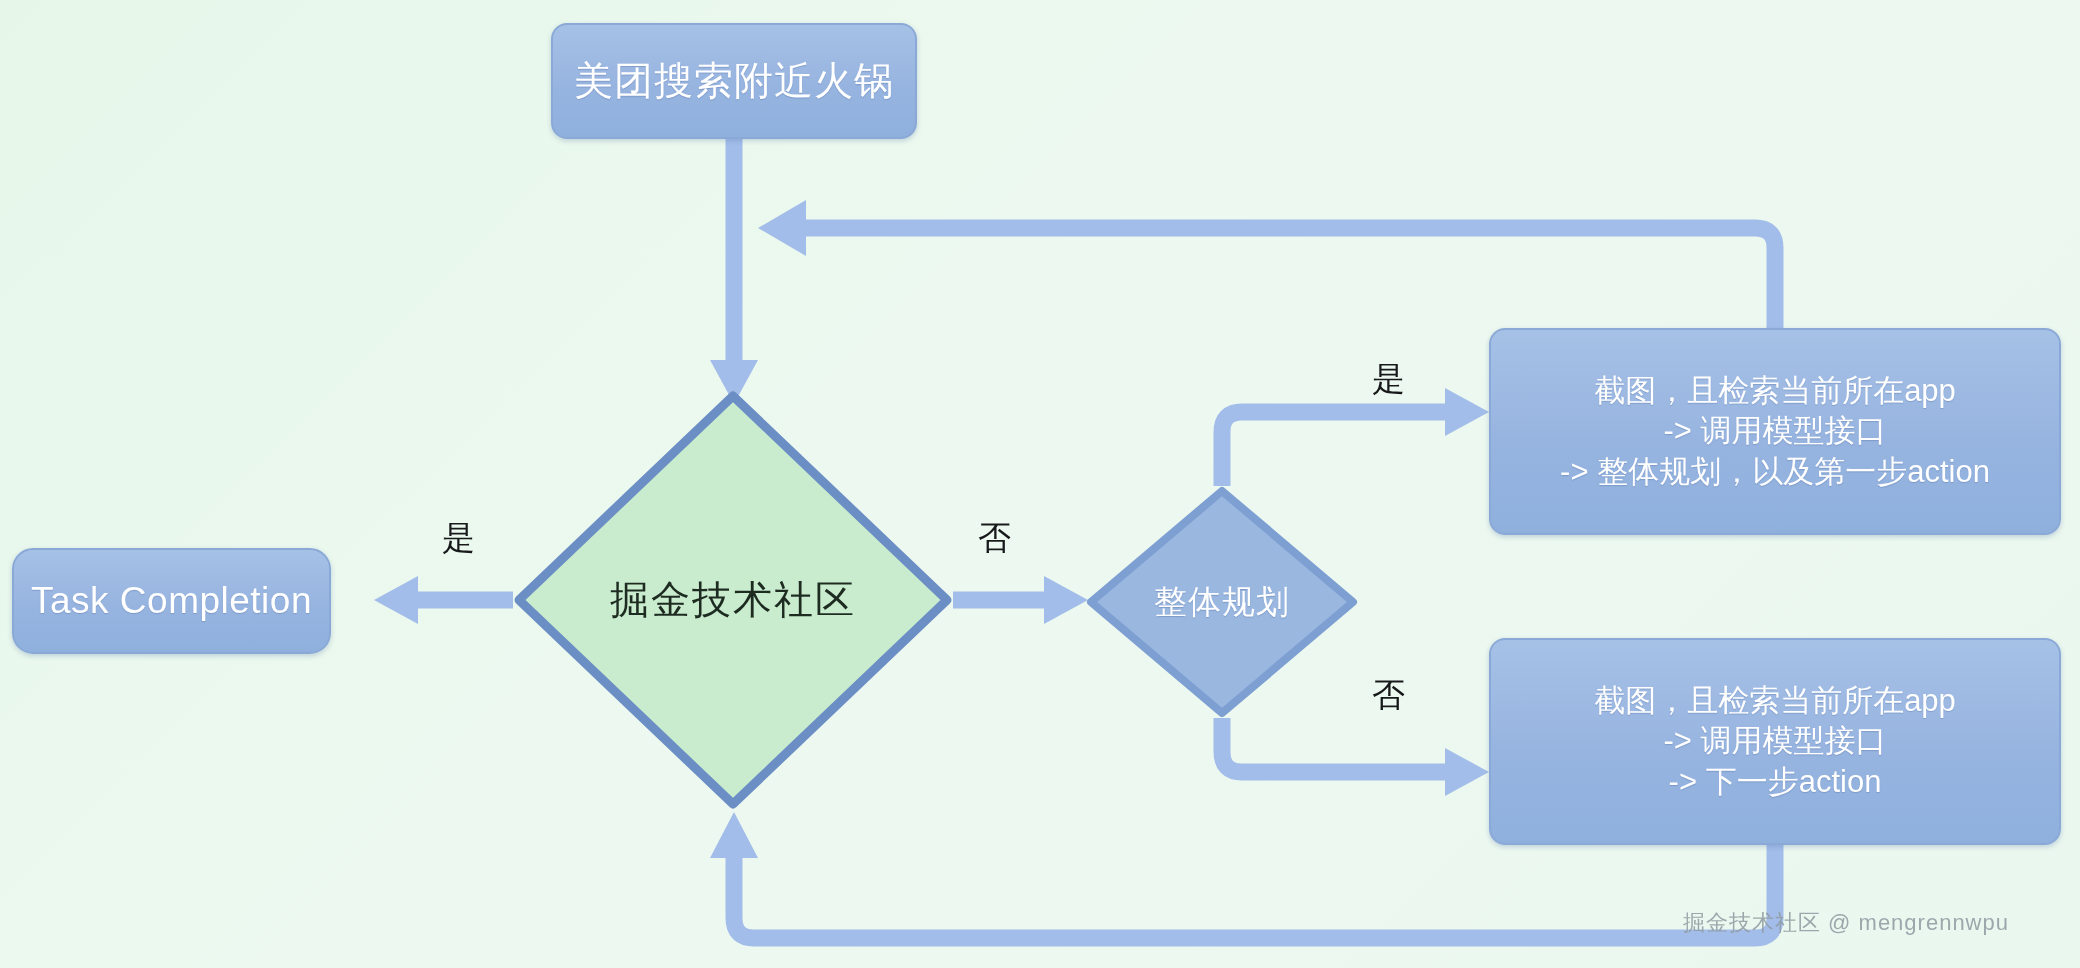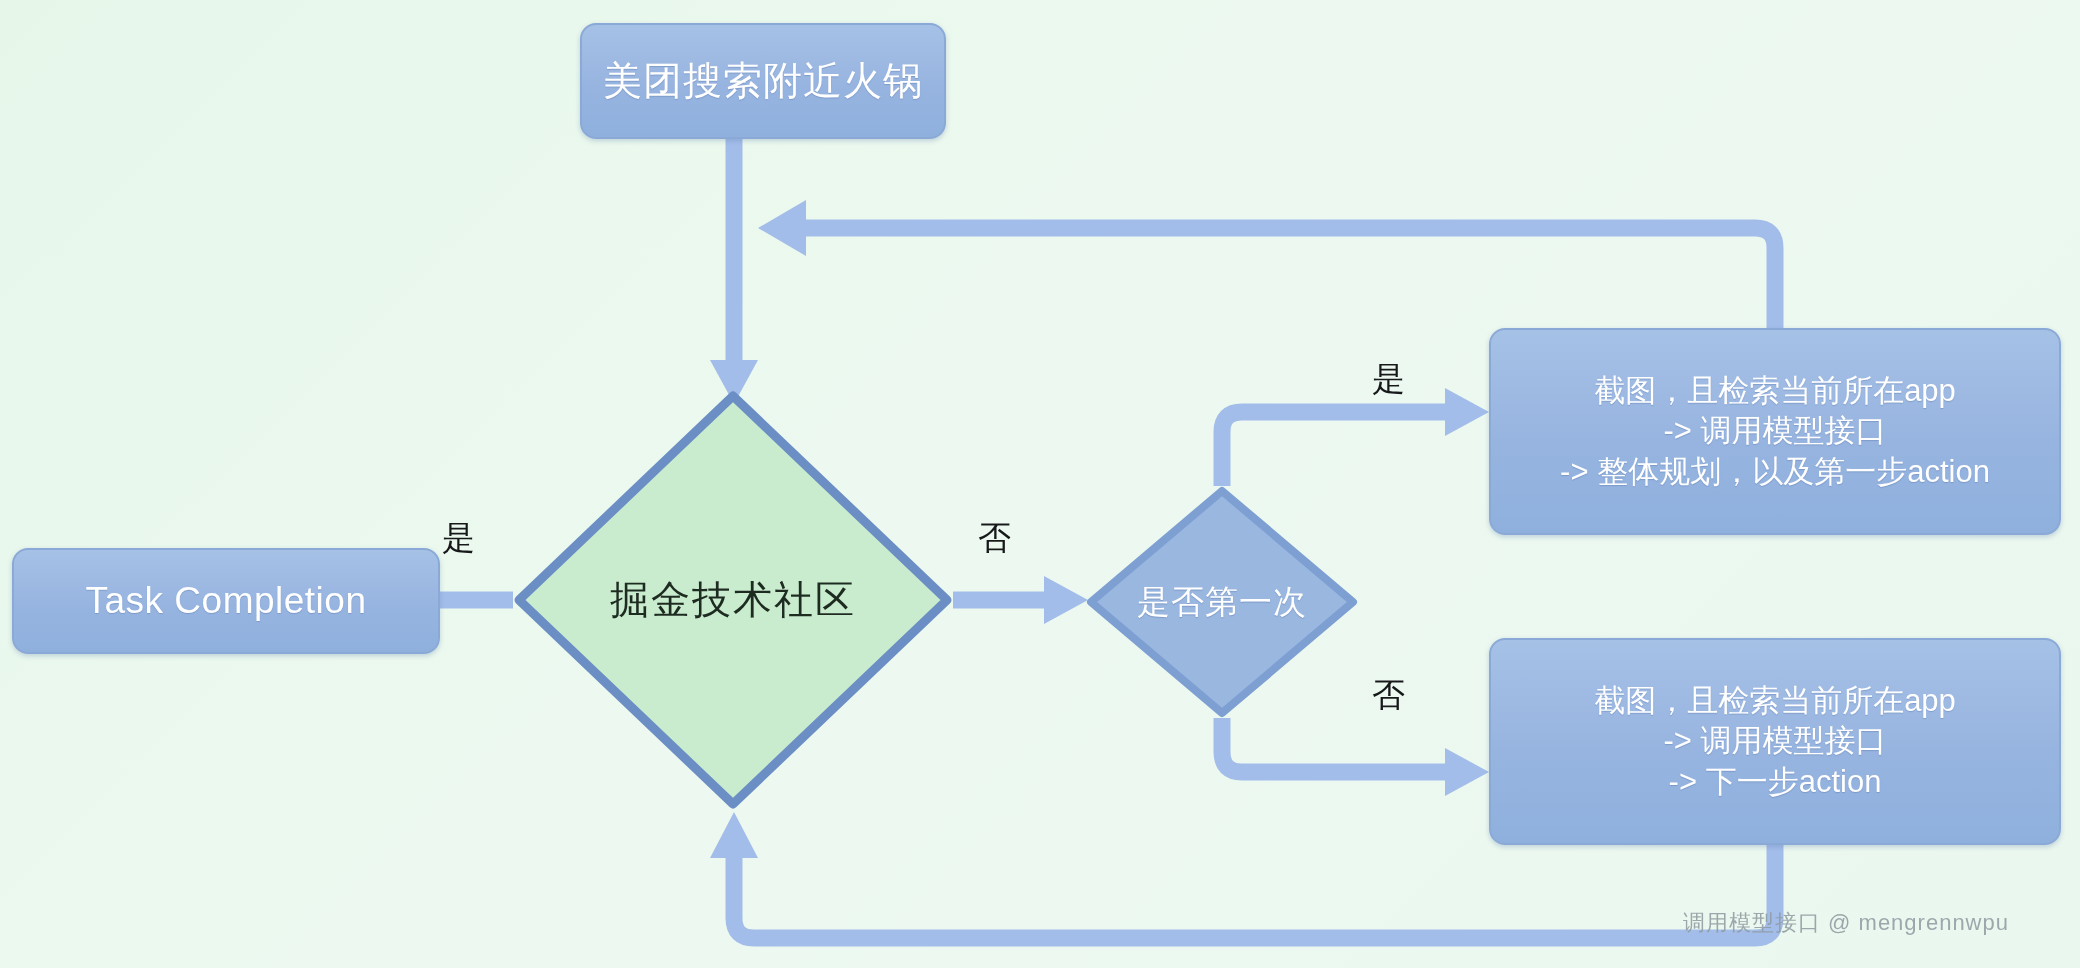--- a/index.html
+++ b/index.html
@@ -36,24 +36,24 @@
     color: #ffffff;
     box-shadow: 0 2px 5px rgba(90,120,170,0.30);
   }
   .proc-text {
     color: #ffffff;
     line-height: 1.30;
     text-shadow: 0 1px 1px rgba(80,110,160,0.35);
     padding: 4px 12px;
     white-space: pre-line;
   }
-  #node-start { left: 580px; top: 23px; width: 366px; height: 116px; }
+  #node-start { left: 551px; top: 23px; width: 366px; height: 116px; }
   #node-start .proc-text { font-size: 39px; letter-spacing: 1px; }
 
-  #node-task-completion { left: 12px; top: 548px; width: 428px; height: 106px; }
+  #node-task-completion { left: 12px; top: 548px; width: 319px; height: 106px; border-radius: 21px; }
   #node-task-completion .proc-text { font-size: 37px; letter-spacing: 0.5px; }
 
   #node-first-step { left: 1489px; top: 328px; width: 572px; height: 207px; }
   #node-first-step .proc-text { font-size: 31px; }
 
   #node-next-step { left: 1489px; top: 638px; width: 572px); width: 572px; height: 207px; }
   #node-next-step .proc-text { font-size: 31px; }
 
   .diamond-wrap {
     position: absolute;
@@ -178,36 +178,36 @@
 
   <div class="node proc" id="node-task-completion">
     <div class="proc-text">Task Completion</div>
   </div>
 
   <div class="diamond-wrap" id="node-is-first">
     <svg class="diamond-shape" viewBox="0 0 272 232" preserveAspectRatio="none">
       <polygon points="136,5 267,116 136,227 5,116" fill="#9ab7e0" stroke="#7e9fd2" stroke-width="8" stroke-linejoin="round"></polygon>
     </svg>
     <div class="diamond-label">
-      <span>是否第一次</span>
+      <span>整体规划</span>
     </div>
   </div>
 
   <div class="node proc" id="node-first-step">
     <div class="proc-text">截图，且检索当前所在app
 -&gt; 调用模型接口
 -&gt; 整体规划，以及第一步action</div>
   </div>
 
   <div class="node proc" id="node-next-step">
     <div class="proc-text">截图，且检索当前所在app
 -&gt; 调用模型接口
 -&gt; 下一步action</div>
   </div>
 
   <div class="edge-label" id="label-yes-left">是</div>
   <div class="edge-label" id="label-no-right">否</div>
   <div class="edge-label" id="label-yes-upper">是</div>
   <div class="edge-label" id="label-no-lower">否</div>
 
-  <div id="watermark">调用模型接口 @ mengrennwpu</div>
+  <div id="watermark">掘金技术社区 @ mengrennwpu</div>
 
 </div>
 
 </body></html>

